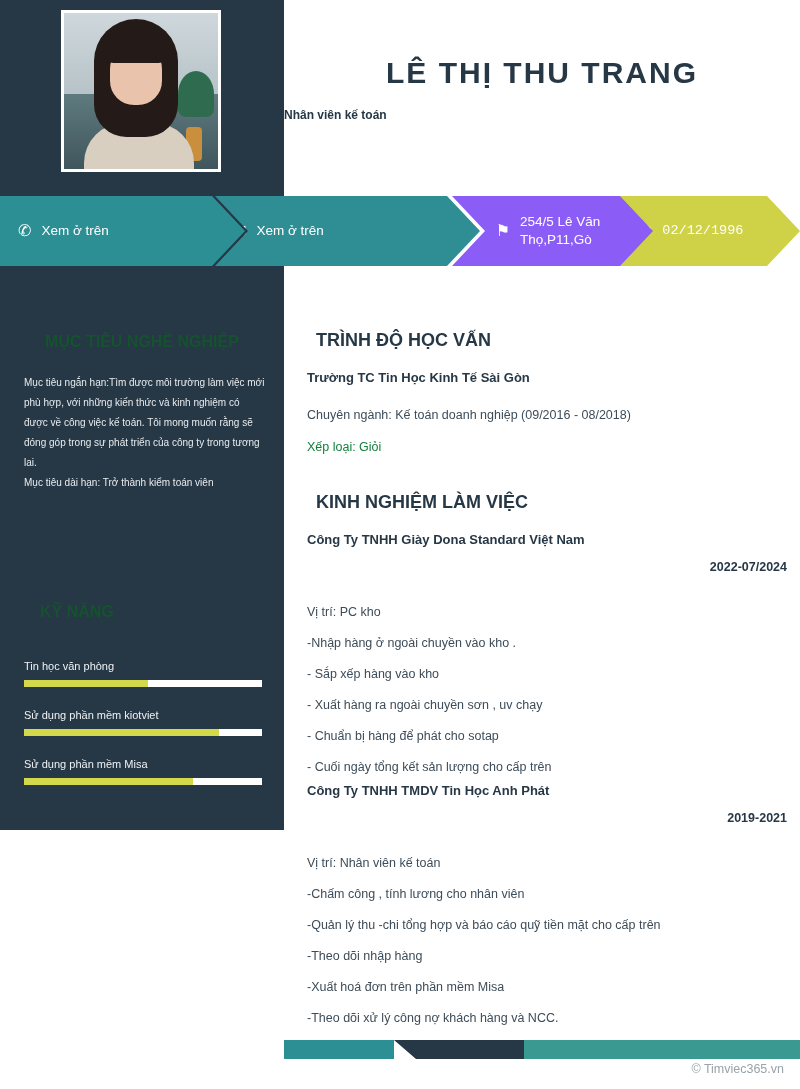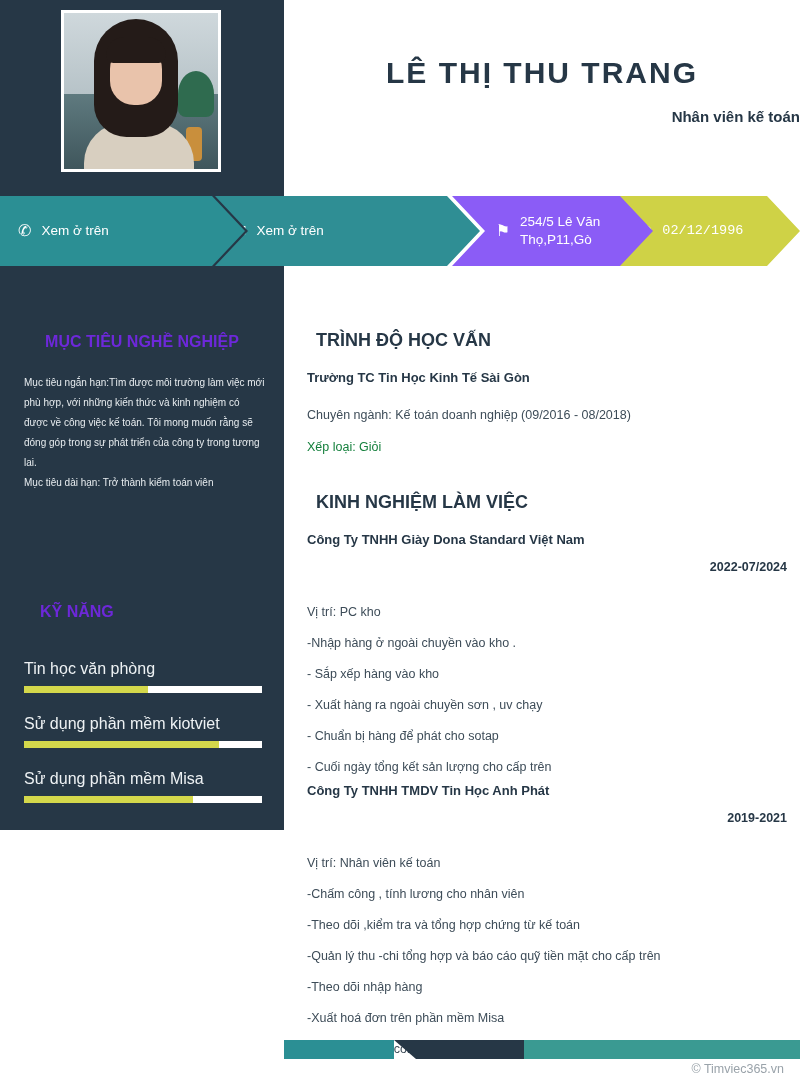--- a/index.html
+++ b/index.html
@@ -84,23 +84,23 @@
     text-align: center;
     color: #263746;
     font-size: 30px;
     font-weight: bold;
     letter-spacing: 2px;
   }
   .job-title {
     position: absolute;
     left: 284px; top: 108px;
     width: 516px;
-    text-align: right;
+    text-align: left;
     color: #263746;
-    font-size: 15px;
+    font-size: 12px;
     font-weight: bold;
   }
 
   
   .band {
     position: absolute;
     left: 0; top: 196px;
     width: 800px; height: 70px;
   }
   .chev {
@@ -119,34 +119,34 @@
         clip-path: polygon(0 0, 185px 0, 218px 50%, 185px 100%, 0 100%, 33px 50%); justify-content: flex-end; }
   .c4 { left: 620px; width: 180px; background: #cfd246; color:#ffffff;
         clip-path: polygon(0 0, 147px 0, 180px 50%, 147px 100%, 0 100%, 33px 50%); }
   .chev .txt { line-height: 1.3; max-width: 150px; }
   .c4 .txt { max-width: 120px; font-family: Liberation Mono, monospace; }
 
   
   .left-h {
     position: absolute; left: 0; width: 284px;
     text-align: center;
-    color: #6d28d9; font-size: 16px; font-weight: bold;
+    color: #14532d; font-size: 16px; font-weight: bold;
   }
   .h-objective { top: 333px; }
   .h-skill { top: 603px; text-align: left; left: 40px; width: 220px; }
   .objective-body {
     position: absolute;
     left: 24px; top: 373px; width: 242px;
     color: #e7ecef; font-size: 10px; line-height: 2.0;
   }
   .objective-body p { margin-bottom: 0; }
 
   .skills { position: absolute; left: 24px; top: 660px; width: 238px; }
   .skill { margin-bottom: 22px; }
-  .skill-label { color: #eef2f4; font-size: 16px; margin-bottom: 8px; }
+  .skill-label { color: #eef2f4; font-size: 11px; margin-bottom: 8px; }
   .bar-bg { width: 238px; height: 7px; background: #ffffff; }
   .bar-fg { height: 7px; background: #d4d84b; }
 
   
   .right { position: absolute; left: 284px; top: 0; width: 516px; }
   .r-h {
     position: absolute; left: 32px;
     color: #263746; font-size: 18px; font-weight: bold;
   }
   .h-edu { top: 330px; }
@@ -286,21 +286,20 @@
         <li>- Cuối ngày tổng kết sản lượng cho cấp trên</li>
       </ul>
     </div>
 
     <div class="job job2">
       <div class="job-org">Công Ty TNHH TMDV Tin Học Anh Phát</div>
       <div class="job-date">2019-2021</div>
       <div class="job-pos">Vị trí: Nhân viên kế toán</div>
       <ul class="job-bullets">
         <li>-Chấm công , tính lương cho nhân viên</li>
-        <li>-Theo dõi ,kiểm tra và tổng hợp chứng từ kế toán</li>
         <li>-Quản lý thu -chi tổng hợp và báo cáo quỹ tiền mặt cho cấp trên</li>
         <li>-Theo dõi nhập hàng</li>
         <li>-Xuất hoá đơn trên phần mềm Misa</li>
         <li>-Theo dõi xử lý công nợ khách hàng và NCC.</li>
       </ul>
     </div>
   </div>
 
   <div class="bottom-band">
     <div class="bb3"></div>

